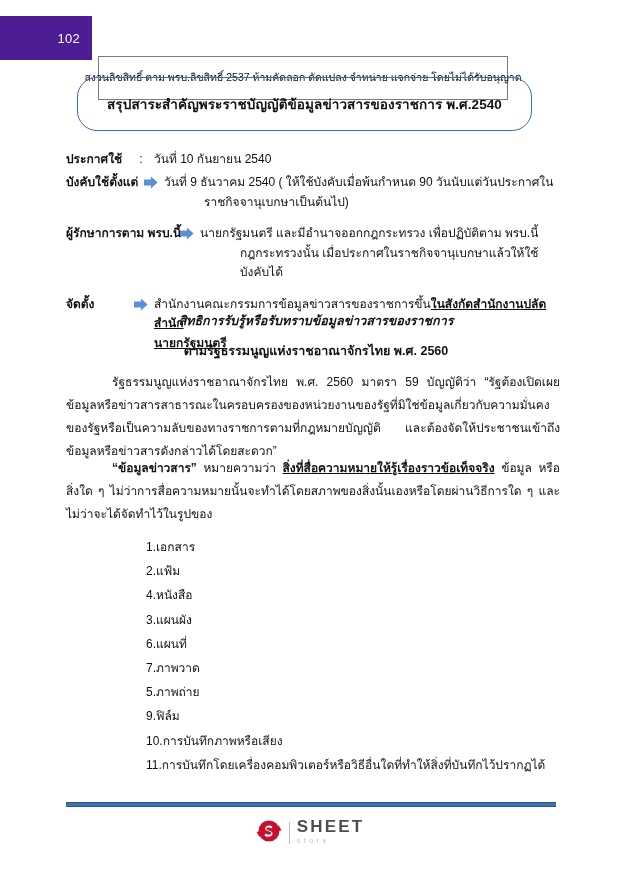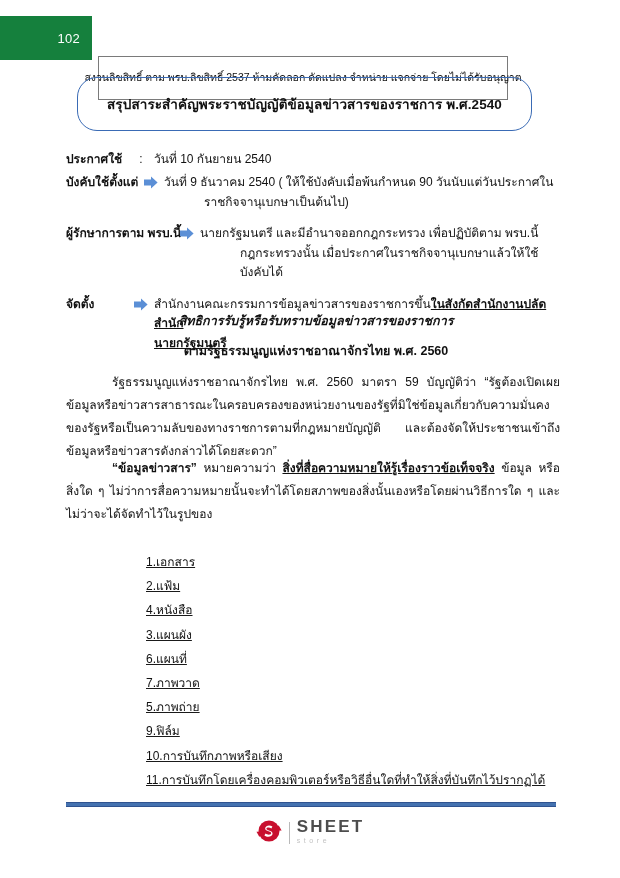--- a/index.html
+++ b/index.html
@@ -31,21 +31,21 @@
     left: 0;
     width: 620px;
     height: 44px;
   }
   .page-number-box {
     position: absolute;
     left: 0;
     top: 0;
     width: 92px;
     height: 44px;
-    background: #15803d;
+    background: #4c1d95;
     color: #ffffff;
     font-size: 13px;
     display: flex;
     align-items: center;
     justify-content: flex-end;
     padding-right: 12px;
     box-sizing: border-box;
     letter-spacing: 0.3px;
   }
   .header-notice-box {
@@ -182,26 +182,25 @@
     text-justify: inter-word;
   }
   .para .first-indent { display: inline-block; width: 46px; }
   #para-constitution { top: 371px; }
   #para-definition   { top: 457px; }
 
   
   .num-list {
     position: absolute;
     left: 146px;
-    top: 556px;
+    top: 541px;
     width: 420px;
     list-style: none;
     margin: 0;
     padding: 0;
-    text-decoration: underline;
   }
   .num-list li {
     font-size: 12px;
     line-height: 1.0;
     color: #111111;
     margin-bottom: 12.2px;
     white-space: nowrap;
   }
 
   

